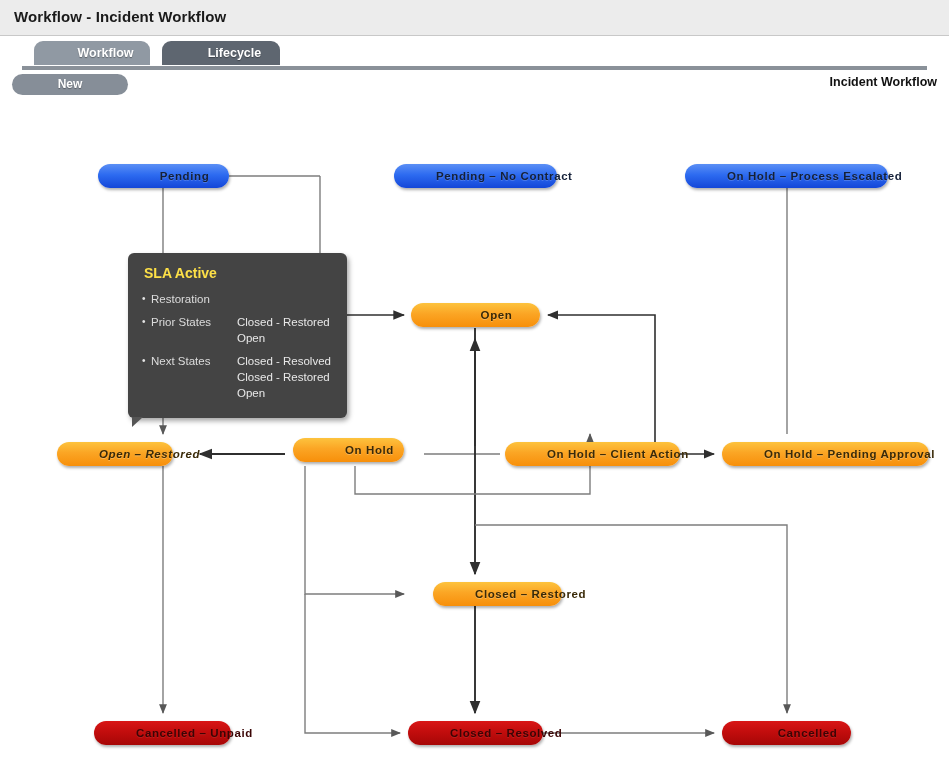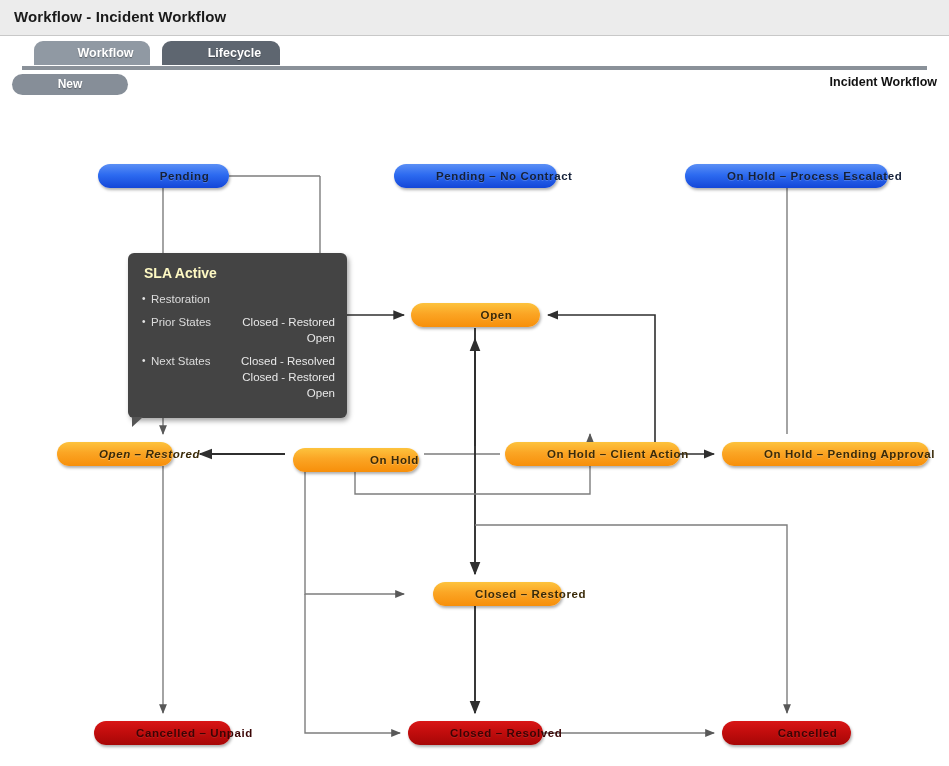--- a/index.html
+++ b/index.html
@@ -106,33 +106,33 @@
   .tooltip{
     position:absolute;
     background:#444444;
     border-radius:6px;
     box-shadow:2px 3px 5px rgba(0,0,0,.35);
     box-sizing:border-box;
     padding:10px 12px 10px 14px;
     z-index:40;
   }
   .tooltip .tt-title{
-    color:#fef9c3;font-size:14px;font-weight:bold;
+    color:#fde047;font-size:14px;font-weight:bold;
     margin:2px 0 10px 2px;
   }
   .tt-row{
     display:flex;
     font-size:11.5px;color:#e4e4e4;
     margin-bottom:7px;
     line-height:16px;
   }
   .tt-bullet{width:9px;flex:0 0 9px;color:#e4e4e4;font-size:10px;line-height:16px;}
   .tt-key{flex:0 0 86px;color:#dcdcdc;}
   .tt-vals{flex:1 1 auto;color:#e8e8e8;}
-  .tt-vals div{line-height:16px;text-align:right;}
+  .tt-vals div{line-height:16px;}
   .tt-tail{
     position:absolute;left:4px;bottom:-9px;width:0;height:0;
     border-left:11px solid #555555;
     border-bottom:10px solid transparent;
   }
 </style>
 </head>
 <body>
 
 <div id="app">
@@ -201,21 +201,21 @@
         <path d="M475,424 L787,424 L787,612" marker-end="url(#arrL)"></path>
       </g>
     </svg>
 
     <div id="nodes">
         <div class="node blue" style="left: 98px; top: 63px; width: 131px;">Pending</div>
         <div class="node blue" style="left: 394px; top: 63px; width: 163px;">Pending – No Contract</div>
         <div class="node blue" style="left: 685px; top: 63px; width: 203px;">On Hold – Process Escalated</div>
         <div class="node orange" style="left: 411px; top: 202px; width: 129px;">Open</div>
         <div class="node orange" style="left: 57px; top: 341px; width: 116px; font-style: italic;">Open – Restored</div>
-        <div class="node orange" style="left: 293px; top: 347px; width: 126px; text-align: right;">On Hold</div>
+        <div class="node orange" style="left: 293px; top: 337px; width: 111px;">On Hold</div>
         <div class="node orange" style="left: 505px; top: 341px; width: 175px;">On Hold – Client Action</div>
         <div class="node orange" style="left: 722px; top: 341px; width: 207px;">On Hold – Pending Approval</div>
         <div class="node orange" style="left: 433px; top: 481px; width: 129px;">Closed – Restored</div>
         <div class="node red" style="left: 94px; top: 620px; width: 137px;">Cancelled – Unpaid</div>
         <div class="node red" style="left: 408px; top: 620px; width: 135px;">Closed – Resolved</div>
         <div class="node red" style="left: 722px; top: 620px; width: 129px;">Cancelled</div>
       </div>
 
     <div class="tooltip" id="tooltip" style="left:128px;top:152px;width:219px;">
       <div class="tt-title">SLA Active</div>

